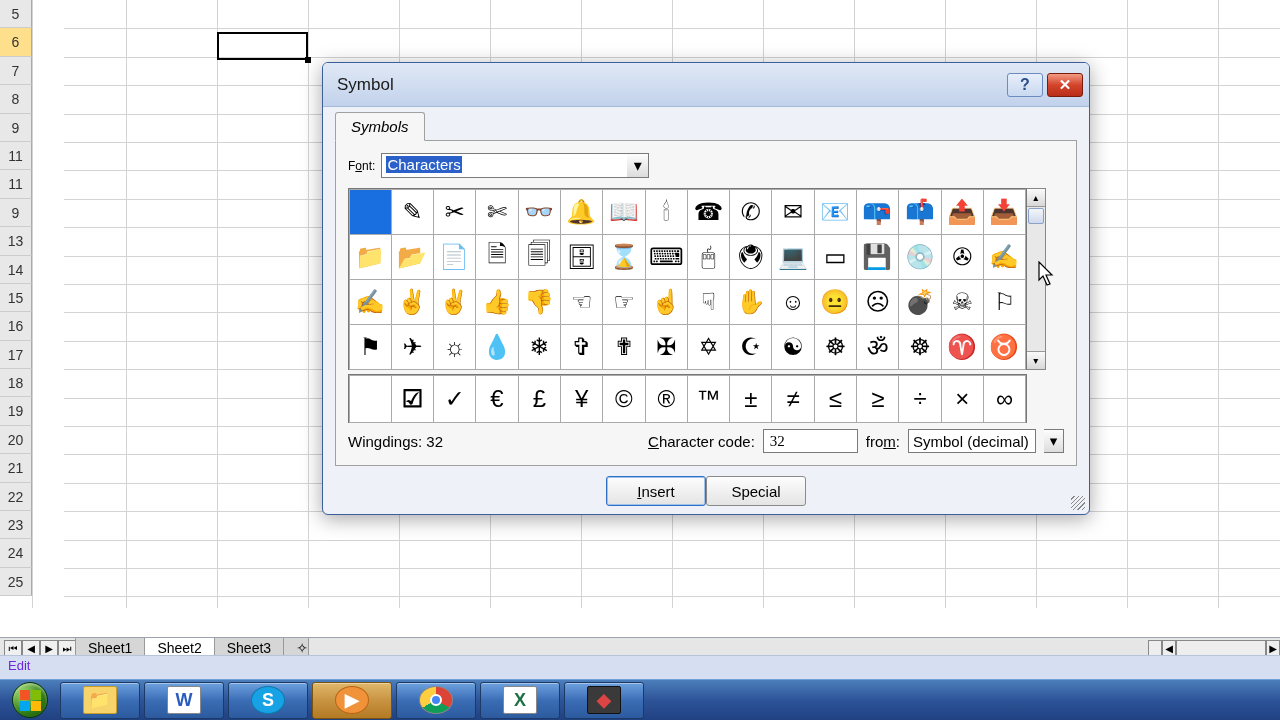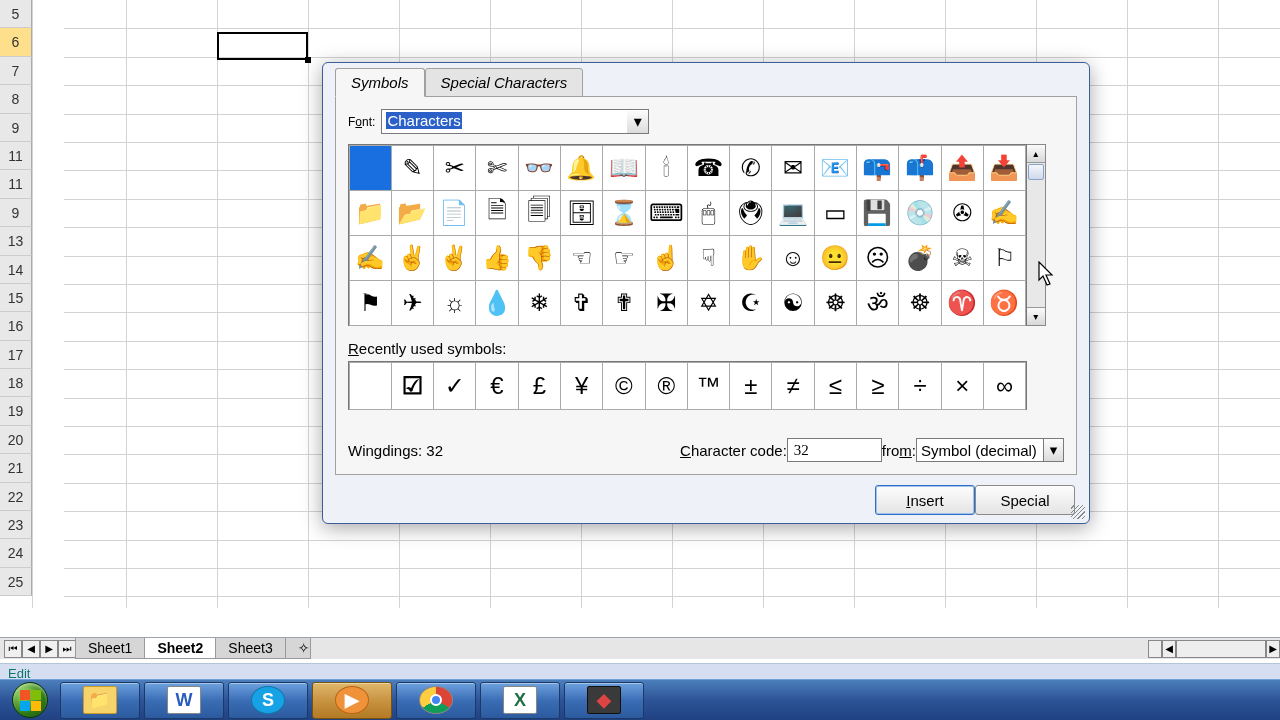--- a/index.html
+++ b/index.html
@@ -12,27 +12,27 @@
 .row-hdr.sel { background: #fddf8c; }
 .gridlines { position: absolute; left: 32px; top: 0; right: 0; bottom: 0; }
 .cell-outline { position: absolute; border: 2px solid #000; }
 .cell-handle { position: absolute; width: 6px; height: 6px; background: #000; }
 
 
 .sheet-strip { position: absolute; left: 0; right: 0; bottom: 61px; height: 22px; background: #e6e6e6; border-top: 1px solid #9ca3af; display: flex; align-items: center; }
 .sheet-nav { display: flex; gap: 0; padding-left: 4px; }
 .sheet-nav-btn { width: 18px; height: 18px; border: 1px solid #888; background: #f0f0f0; display: flex; align-items: center; justify-content: center; font-size: 10px; cursor: pointer; }
 .sheet-tab { padding: 2px 12px; border: 1px solid #999; border-top: none; background: #d6d6d6; margin-left: -1px; cursor: pointer; font-size: 14px; }
-.sheet-tab.active { background: #fff; font-weight: bold; }
+.sheet-tab.active { background: #fff; font-weight: normal; }
 .new-sheet { width: 22px; text-align: center; cursor: pointer; }
 .hscroll { margin-left: auto; display: flex; align-items: center; }
 .hscroll-seg { width: 14px; height: 18px; border: 1px solid #888; background: #eee; display:flex;align-items:center;justify-content:center;font-size:10px; }
 
 
-.status-bar { position: absolute; left: 0; right: 0; bottom: 41px; height: 16px; background: #d5dff1; border-top: 1px solid #b5c3db; font-size: 13px; padding-left: 8px; line-height: 20px; color: #0f766e; }
+.status-bar { position: absolute; left: 0; right: 0; bottom: 41px; height: 24px; background: #d5dff1; border-top: 1px solid #b5c3db; font-size: 13px; padding-left: 8px; line-height: 20px; color: #6d28d9; }
 
 
 .taskbar { position: absolute; left: 0; right: 0; bottom: 0; height: 41px; background: linear-gradient(#4b7ebb, #2d5498 50%, #204182); border-top: 1px solid #6fa0d8; display: flex; align-items: center; padding-left: 2px; }
 .start-orb { width: 56px; height: 41px; display:flex; align-items:center; justify-content:center; }
 .start-circle { width: 36px; height: 36px; border-radius: 50%; background: radial-gradient(circle at 30% 30%, #9edc6a, #2e7a16 60%, #1a4c0d); border: 1px solid #0a3607; box-shadow: inset 0 2px 3px rgba(255,255,255,.5); display:flex; flex-wrap:wrap; align-content:center; justify-content:center; gap:1px; padding:6px; }
 .start-q { width:10px; height:10px; }
 .task-btn { width: 80px; height: 37px; margin: 2px 2px; border: 1px solid #1d3a66; border-radius: 3px; background: linear-gradient(#6ea1df,#3a6db5 50%,#2c5a9e); display:flex; align-items:center; justify-content:center; box-shadow: inset 0 1px 0 rgba(255,255,255,.4); cursor:pointer; }
 .task-btn.active { background: linear-gradient(#e0b86a,#c89342 50%,#b47a24); border-color:#7a520f; }
 .task-icon { width: 34px; height: 28px; background:#fff; border:1px solid #888; border-radius:2px; display:flex; align-items:center; justify-content:center; font-size:18px; font-weight:bold; }
 
@@ -67,27 +67,27 @@
 .sym-cell.sel { background:#1a6fe0; }
 .sym-scroll { width:19px; border:1px solid #888; border-left:none; background:#e8e8e8; position:relative; display:flex; flex-direction:column; }
 .scroll-btn { height:18px; background:linear-gradient(#fafafa,#d8d8d8); border-bottom:1px solid #999; display:flex; align-items:center; justify-content:center; font-size:10px; cursor:pointer; }
 .scroll-btn.dn { border-top:1px solid #999; border-bottom:none; margin-top:auto; }
 .scroll-thumb { height:16px; background:linear-gradient(#f4f6fb,#cfd9ec); border:1px solid #8aa1c8; margin:1px; border-radius:2px; }
 
 .recent-label { margin-top:14px; font-size:15px; }
 .recent-grid { margin-top:4px; border:1px solid #777; display:grid; grid-template-columns: repeat(16, 42.3px); grid-auto-rows:47px; background:#fff; width: fit-content; }
 .recent-grid .sym-cell { font-size:24px; }
 
-.code-row { display:flex; align-items:center; margin-top:28px; font-size:15px; gap:0; }
+.code-row { display:flex; align-items:center; margin-top:6px; font-size:15px; gap:8px; }
 .code-name { margin-right:auto; }
 .code-input { width:95px; height:24px; border:1px solid #7a7a7a; padding:2px 6px; font-size:15px; background:#fff;font-family:Liberation Serif, serif; }
 .from-select { width:128px; height:24px; border:1px solid #7a7a7a; background:#fff; display:flex; align-items:center; padding:0 4px; font-size:15px; }
 .from-dd { width:20px; height:24px; border:1px solid #7a7a7a; border-left:none; background:linear-gradient(#fdfdfd,#dcdcdc); display:flex; align-items:center; justify-content:center; cursor:pointer; }
 
-.btn-row { display:flex; justify-content:flex-end; padding: 0 14px; }
+.btn-row { display:flex; justify-content:center; padding: 0 14px; }
 .dlg-btn { width:100px; height:30px; border:1px solid #8a8a8a; border-radius:3px; background:linear-gradient(#fdfdfd,#e4e4e4); font-size:15px; cursor:pointer; }
 .dlg-btn.primary { border:1px solid #2f6fc4; box-shadow: 0 0 0 1px #9fc1ee inset; }
 
 .resize-grip { position:absolute; right:4px; bottom:4px; width:14px; height:14px; background: repeating-linear-gradient(135deg, transparent 0 2px, #888 2px 3px); }
 
 
 .cursor { position:absolute; width:18px; height:26px; pointer-events:none; }
 
 
 .vline { position:absolute; top:0; bottom:112px; width:1px; background:#d3d3d3; }
@@ -156,23 +156,29 @@
       <div class="hline" style="top: 511.2px;"></div>
       <div class="hline" style="top: 539.6px;"></div>
       <div class="hline" style="top: 568px;"></div>
       <div class="hline" style="top: 596.4px;"></div>
     </div>
   <div class="cell-outline" style="left:217px; top:32px; width:91px; height:28px;"></div>
   <div class="cell-handle" style="left:305px; top:57px;"></div>
 </div>
 
 <div class="dialog">
+  <div class="titlebar">
+    <span class="title-text">Symbol</span>
+    <div class="title-btns">
+      <div class="title-btn help-btn">?</div>
+      <div class="title-btn close-btn">✕</div>
+    </div>
+  </div>
   <div class="tabs">
     <div class="dtab active">Symbols</div>
-    <div class="dtab">Special Characters</div>
   </div>
   <div class="panel">
     <div class="font-row">
       <span class="font-label"><span>F</span><u>o</u><span>nt:</span></span>
       <div class="font-select">
         <div class="font-input sel"><span class="hl">Characters</span></div>
         <div class="font-dd">▾</div>
       </div>
     </div>
 
@@ -243,21 +249,20 @@
           <div class="sym-cell">♈</div>
           <div class="sym-cell">♉</div>
         </div>
       <div class="sym-scroll">
         <div class="scroll-btn">▴</div>
         <div class="scroll-thumb"></div>
         <div class="scroll-btn dn">▾</div>
       </div>
     </div>
 
-    <div class="recent-label"><u>R</u><span>ecently used symbols:</span></div>
     <div class="recent-grid" id="recentgrid">
         <div class="sym-cell"></div>
         <div class="sym-cell" style="font-weight: bold;">☑</div>
         <div class="sym-cell">✓</div>
         <div class="sym-cell">€</div>
         <div class="sym-cell">£</div>
         <div class="sym-cell">¥</div>
         <div class="sym-cell">©</div>
         <div class="sym-cell">®</div>
         <div class="sym-cell">™</div>

